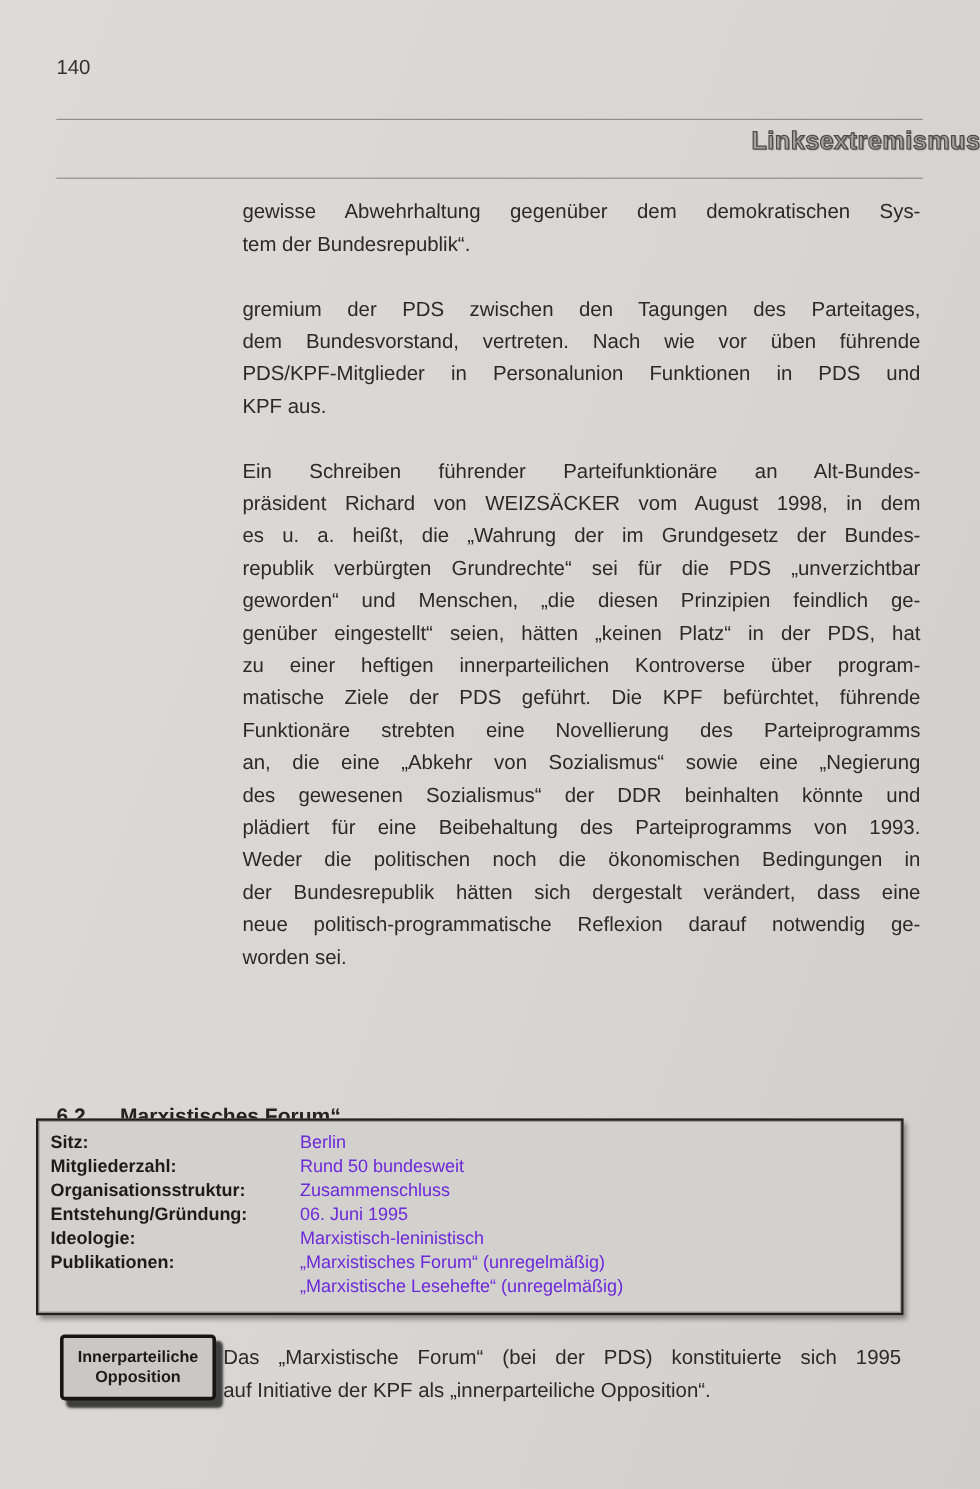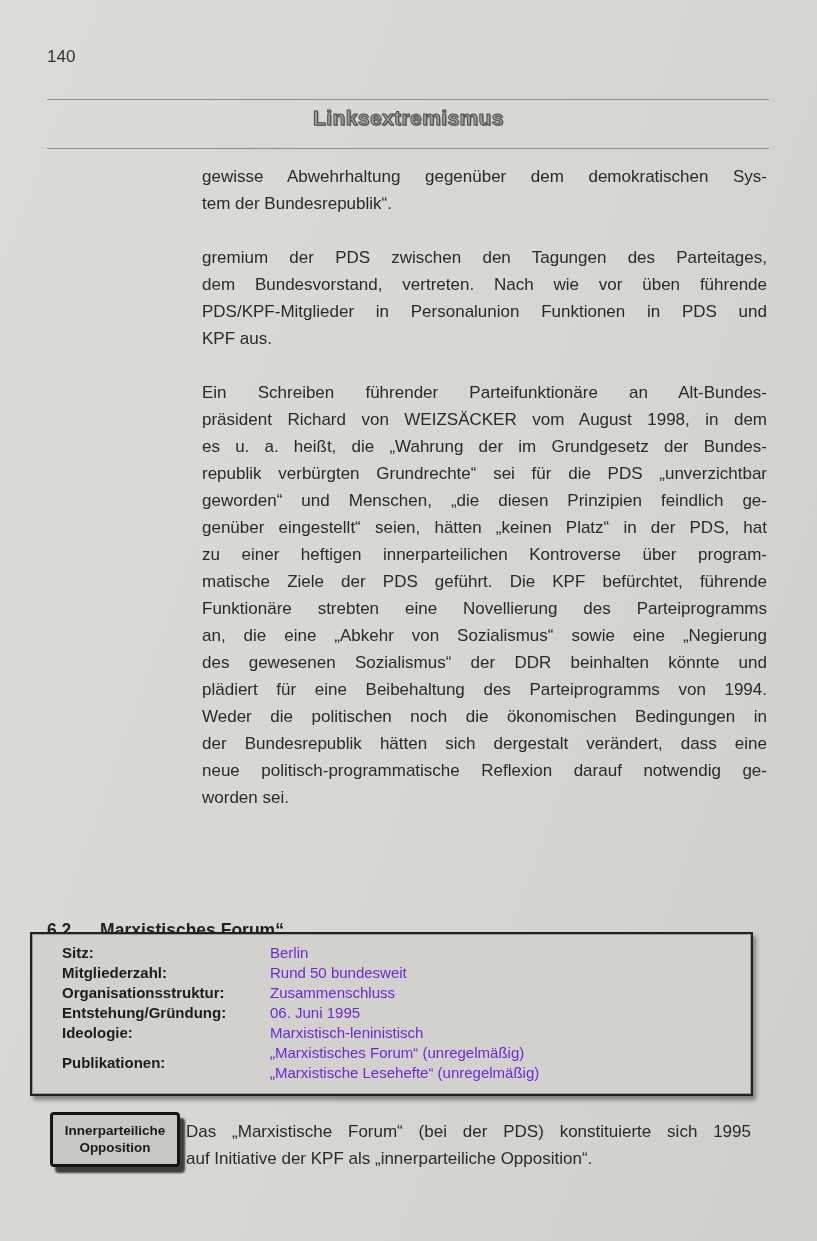--- a/index.html
+++ b/index.html
@@ -21,21 +21,21 @@
     font-size: 17px; color: #33322f;
   }
   .rule {
     position: absolute; left: 47px; right: 48px; height: 1px;
     background: #8f8e8b;
   }
   .rule-top { top: 99px; }
   .rule-bottom { top: 148px; }
   .header-title {
     position: absolute; top: 106px; left: 0; width: 100%;
-    text-align: center;
+    text-align: right;
     font-size: 21px; font-weight: bold; letter-spacing: 0.4px;
     color: #a3a2a0;
     -webkit-text-stroke: 1px #4c4b49;
     text-shadow: 1px 1px 1px rgba(55,55,55,0.55);
   }
   
   .body-text {
     position: absolute; top: 163px; left: 186px; width: 565px;
     font-size: 17px; line-height: 27px; color: #2b2a28; margin-left: 16px;
   }
@@ -51,21 +51,21 @@
   
   .infobox {
     position: absolute; top: 932px; left: 30px; width: 723px;
     box-sizing: border-box;
     background: #d2d1ce;
     border: 2px solid #222120;
     box-shadow: inset 0 0 0 1px #9d9c99, 3px 4px 4px rgba(30,30,30,0.45);
     padding: 9px 10px 11px 10px;
     font-size: 15px; line-height: 20px;
   }
-  .info-row { display: flex; align-items: center; margin-left: 20px; }
+  .info-row { display: flex; align-items: flex-start; }
   .info-label {
     width: 208px; flex: 0 0 208px;
     font-weight: bold; color: #1d1c1a;
   }
   .info-values { flex: 1; color: #6d28d9; }
   
   .margin-note {
     position: absolute; top: 1112px; left: 34px; width: 130px;
     box-sizing: border-box;
     background: #c9c8c5;
@@ -108,21 +108,21 @@
         <div>präsident Richard von WEIZSÄCKER vom August 1998, in dem</div>
         <div>es u. a. heißt, die „Wahrung der im Grundgesetz der Bundes-</div>
         <div>republik verbürgten Grundrechte“ sei für die PDS „unverzichtbar</div>
         <div>geworden“ und Menschen, „die diesen Prinzipien feindlich ge-</div>
         <div>genüber eingestellt“ seien, hätten „keinen Platz“ in der PDS, hat</div>
         <div>zu einer heftigen innerparteilichen Kontroverse über program-</div>
         <div>matische Ziele der PDS geführt. Die KPF befürchtet, führende</div>
         <div>Funktionäre strebten eine Novellierung des Parteiprogramms</div>
         <div>an, die eine „Abkehr von Sozialismus“ sowie eine „Negierung</div>
         <div>des gewesenen Sozialismus“ der DDR beinhalten könnte und</div>
-        <div>plädiert für eine Beibehaltung des Parteiprogramms von 1994.</div>
+        <div>plädiert für eine Beibehaltung des Parteiprogramms von 1993.</div>
         <div>Weder die politischen noch die ökonomischen Bedingungen in</div>
         <div>der Bundesrepublik hätten sich dergestalt verändert, dass eine</div>
         <div>neue politisch-programmatische Reflexion darauf notwendig ge-</div>
         <div>worden sei.</div>
       </div>
   </div>
 
   <div class="section-heading">
     <span class="sec-num">6.2</span><span class="sec-title">„Marxistisches Forum“</span>
   </div>

